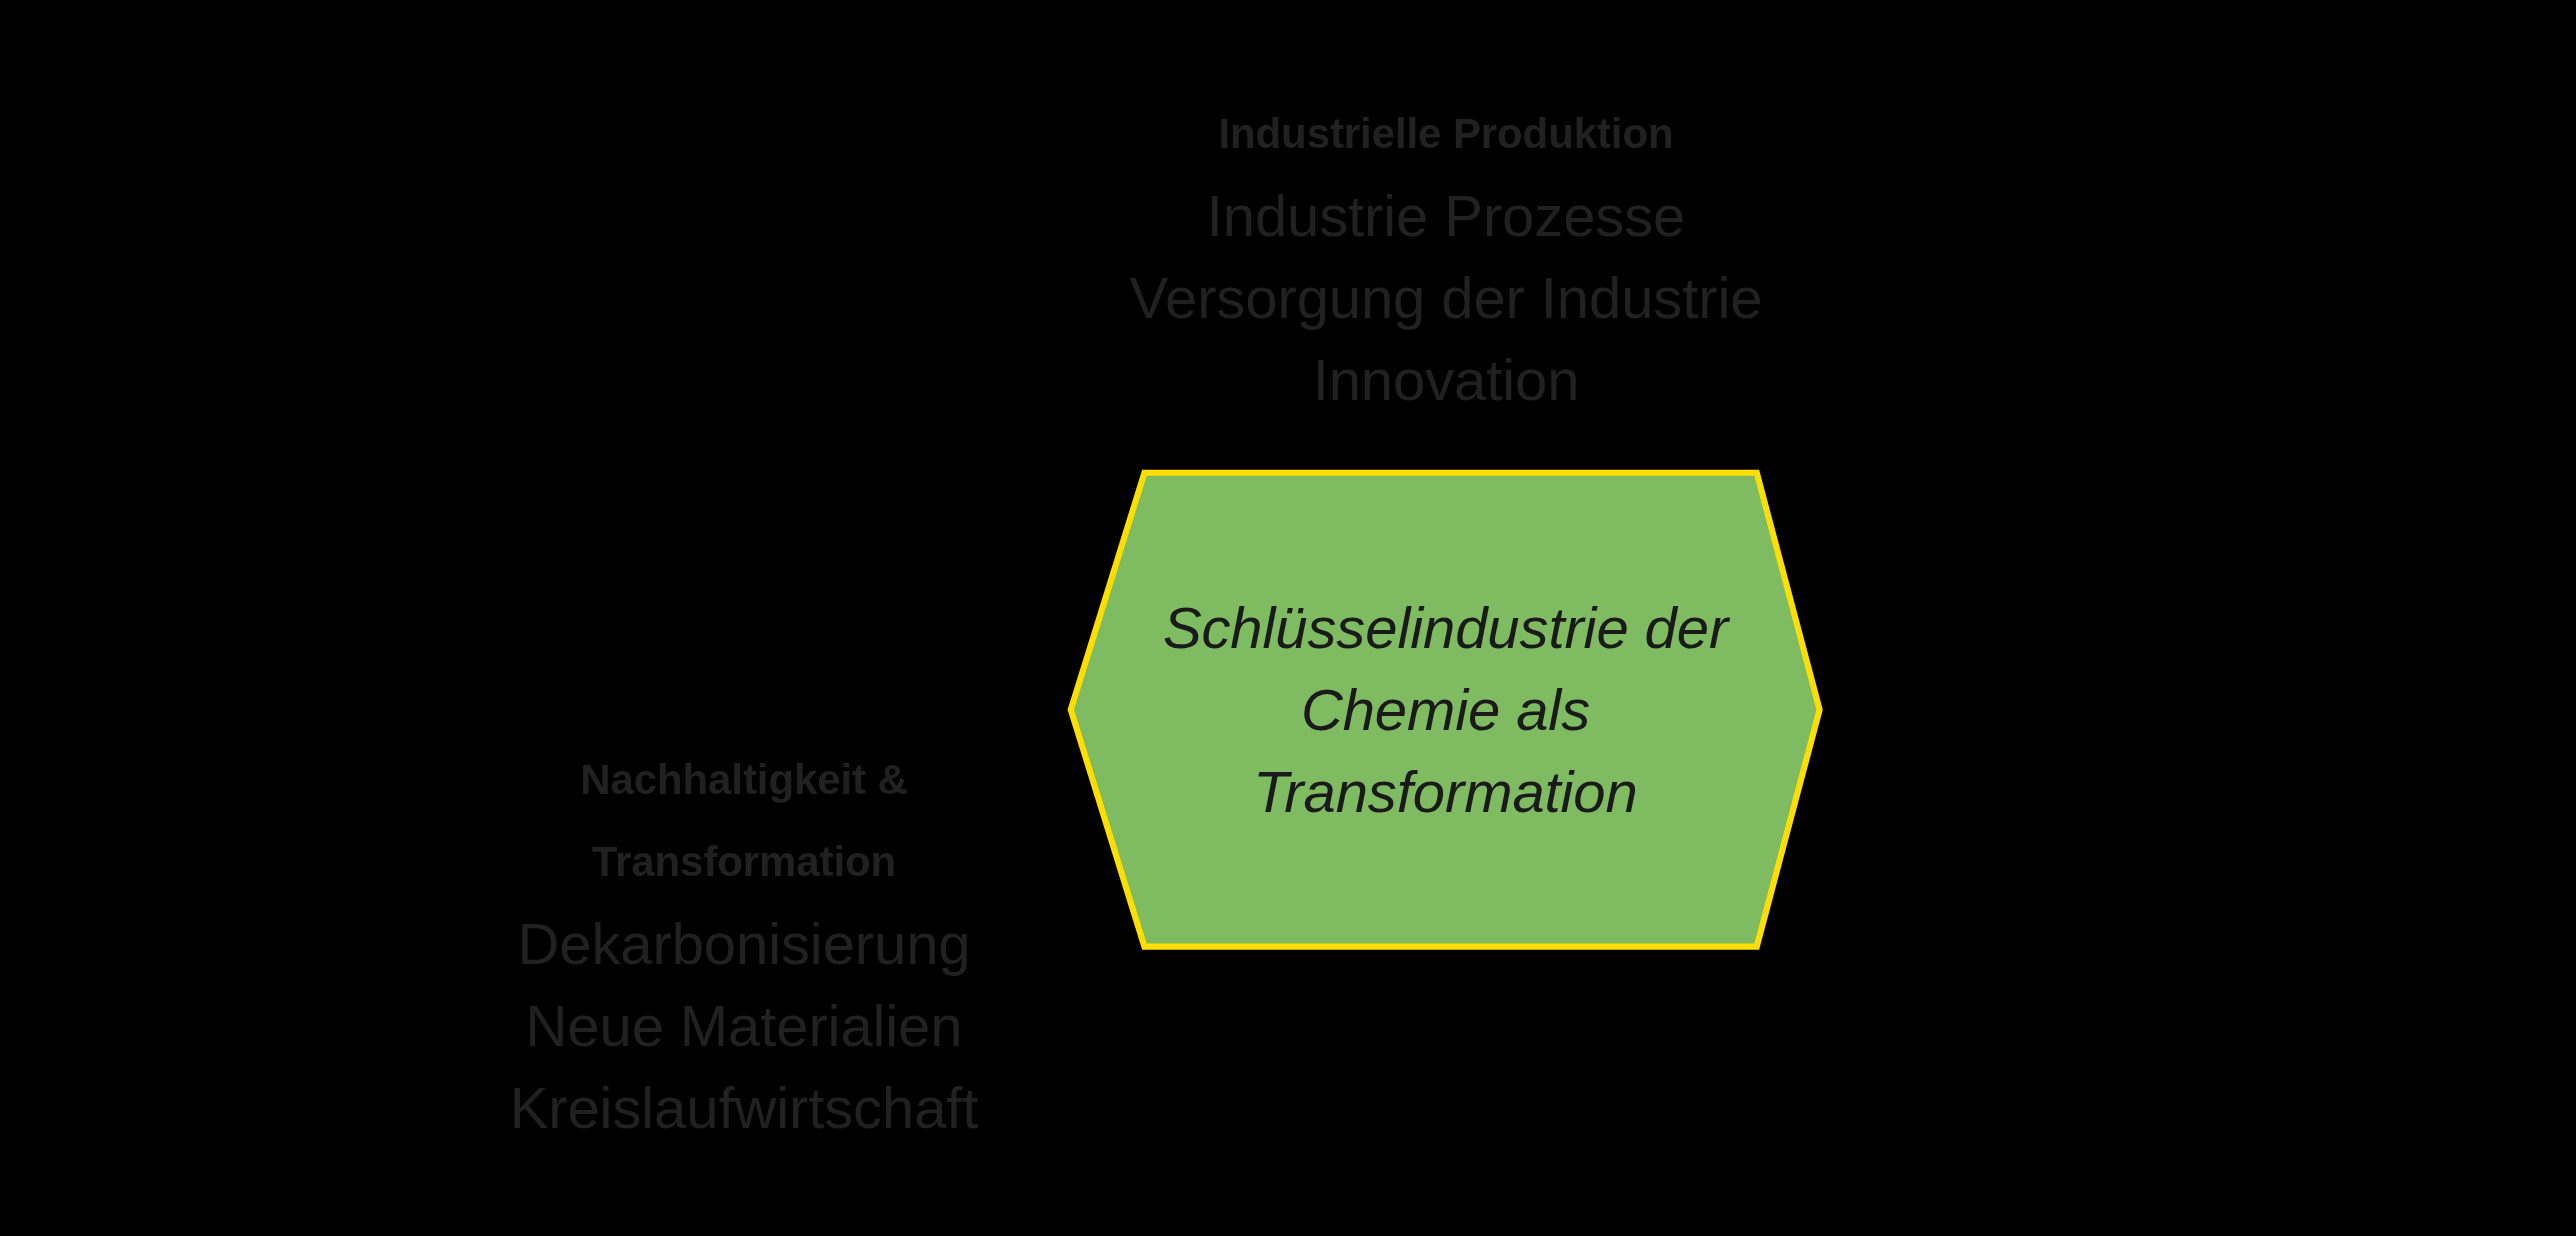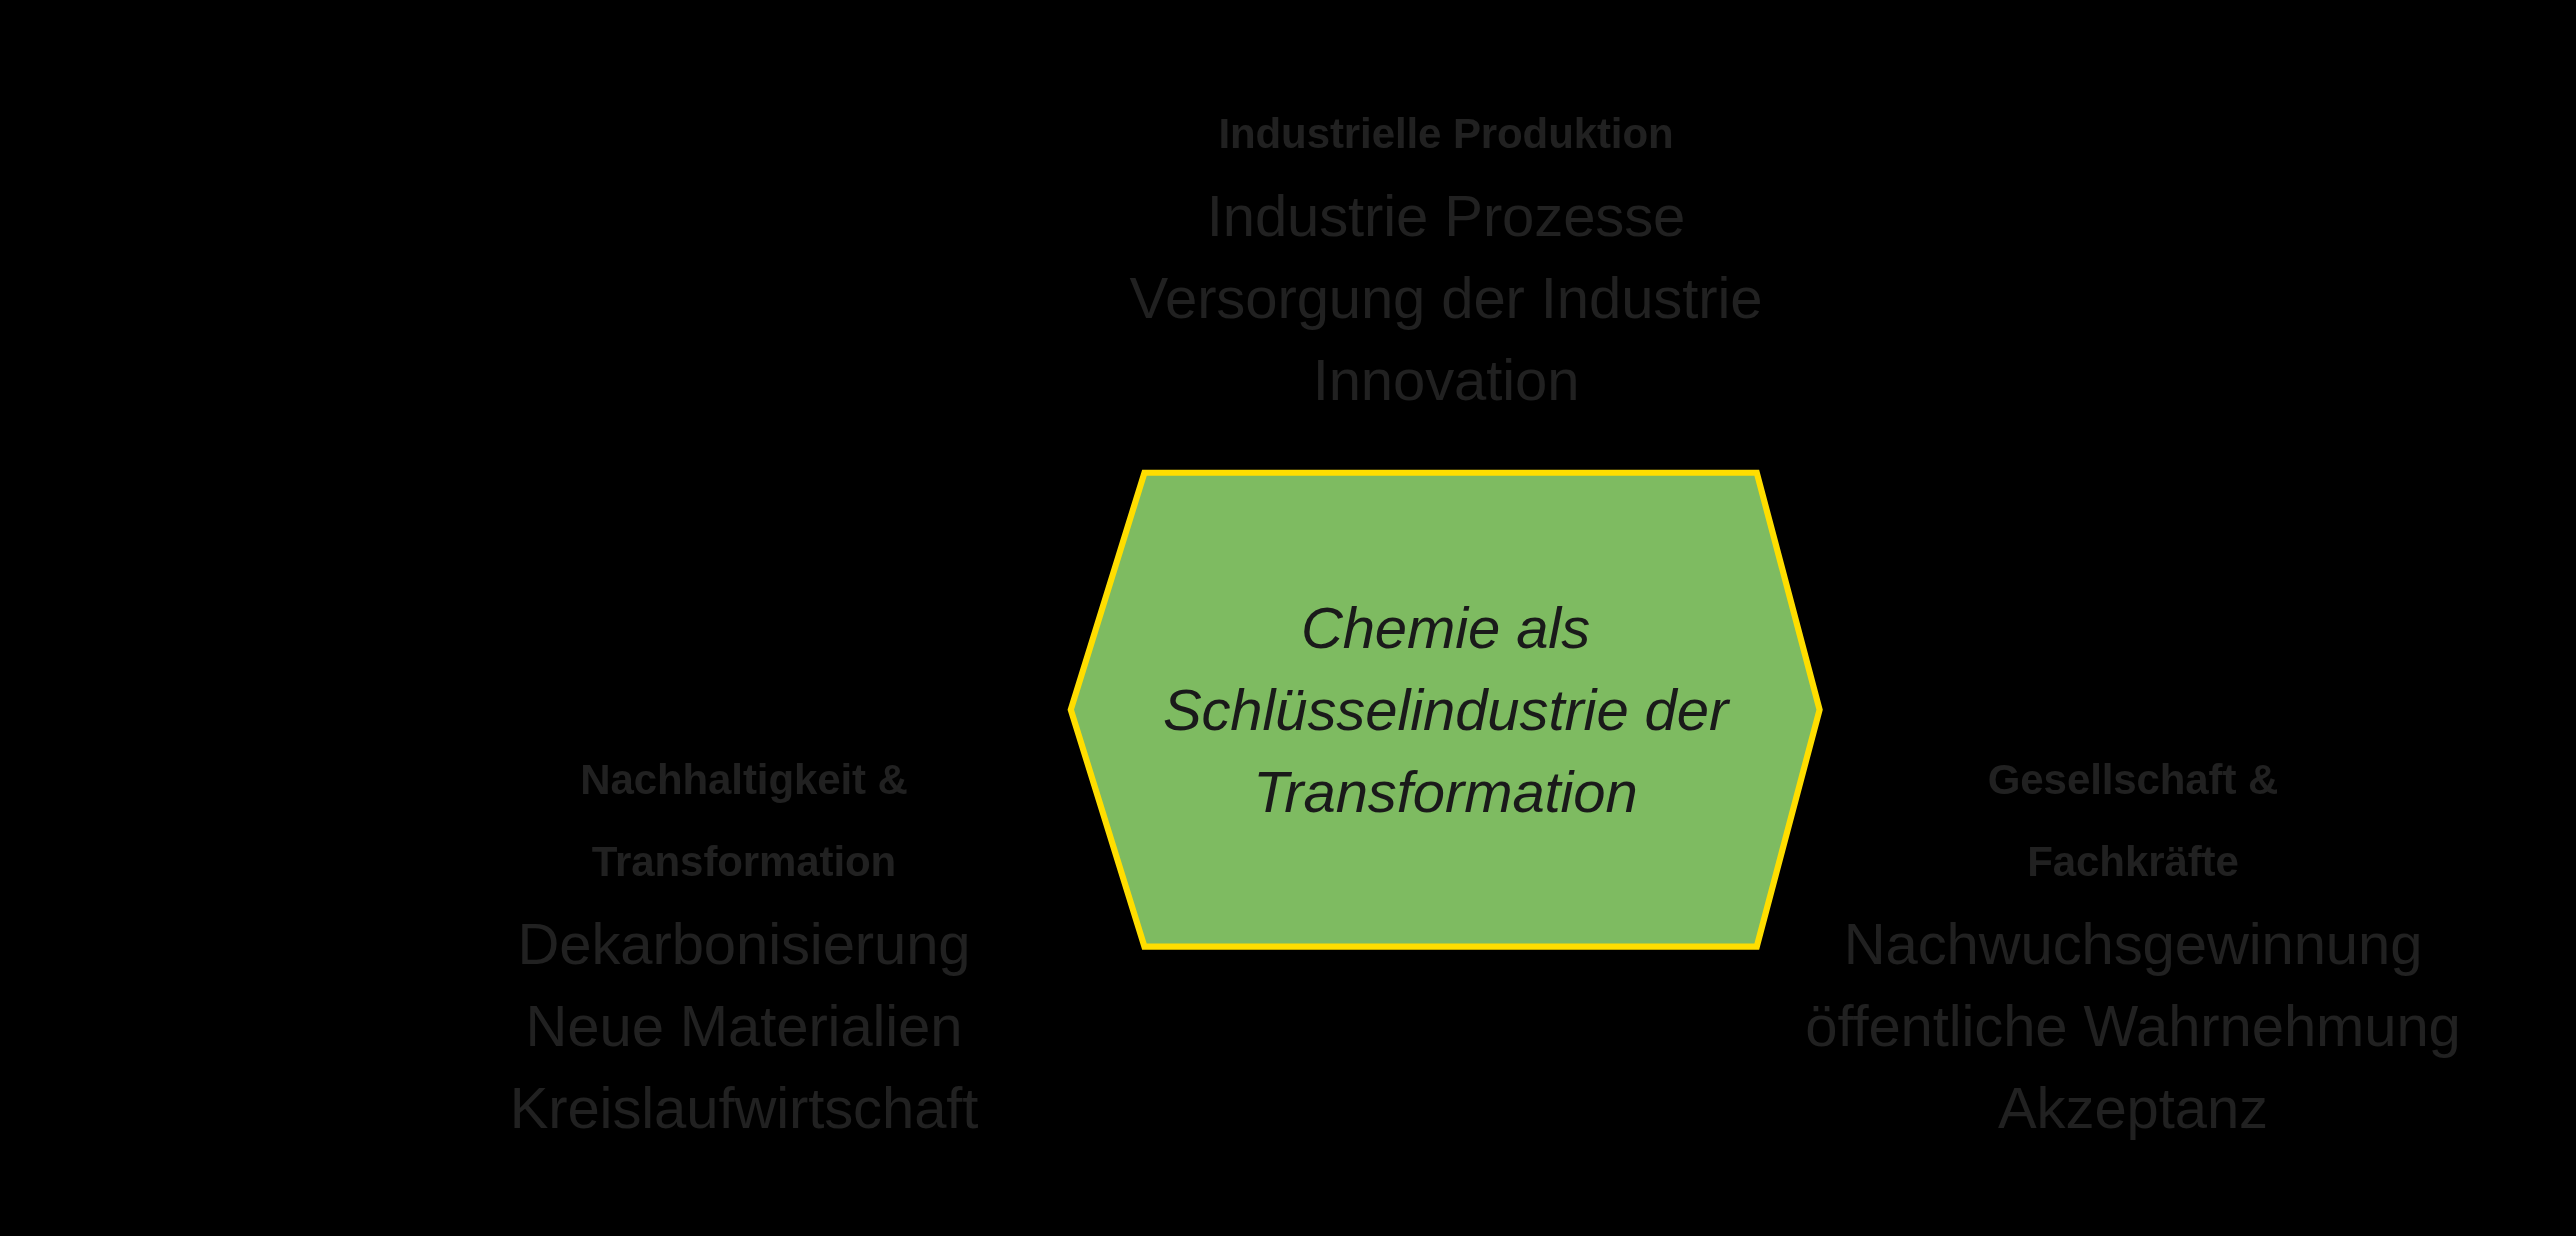--- a/index.html
+++ b/index.html
@@ -65,35 +65,28 @@
     <div class="group-item">Industrie Prozesse</div>
     <div class="group-item">Versorgung der Industrie</div>
     <div class="group-item">Innovation</div>
   </div>
 
   <svg class="hex-svg" viewBox="0 0 5617 2400" aria-hidden="true">
     <polygon points="2078,1378 2221,918 3410,918 3532,1378 3410,1838 2221,1838" stroke-width="12" stroke-linejoin="miter" fill="#7EBB61" stroke="#FFDE00"></polygon>
   </svg>
 
   <div class="hex-label">
+    <div>Schlüsselindustrie der</div>
     <div>Chemie als</div>
-    <div>Schlüsselindustrie der</div>
     <div>Transformation</div>
   </div>
 
   <div class="text-group group-left">
     <div class="group-title">Nachhaltigkeit &amp;</div>
     <div class="group-title">Transformation</div>
     <div class="group-item">Dekarbonisierung</div>
     <div class="group-item">Neue Materialien</div>
     <div class="group-item">Kreislaufwirtschaft</div>
   </div>
 
-  <div class="text-group group-right">
-    <div class="group-title">Gesellschaft &amp;</div>
-    <div class="group-title">Fachkräfte</div>
-    <div class="group-item">Nachwuchsgewinnung</div>
-    <div class="group-item">öffentliche Wahrnehmung</div>
-    <div class="group-item">Akzeptanz</div>
-  </div>
 
 </div>
 
 
 </body></html>

